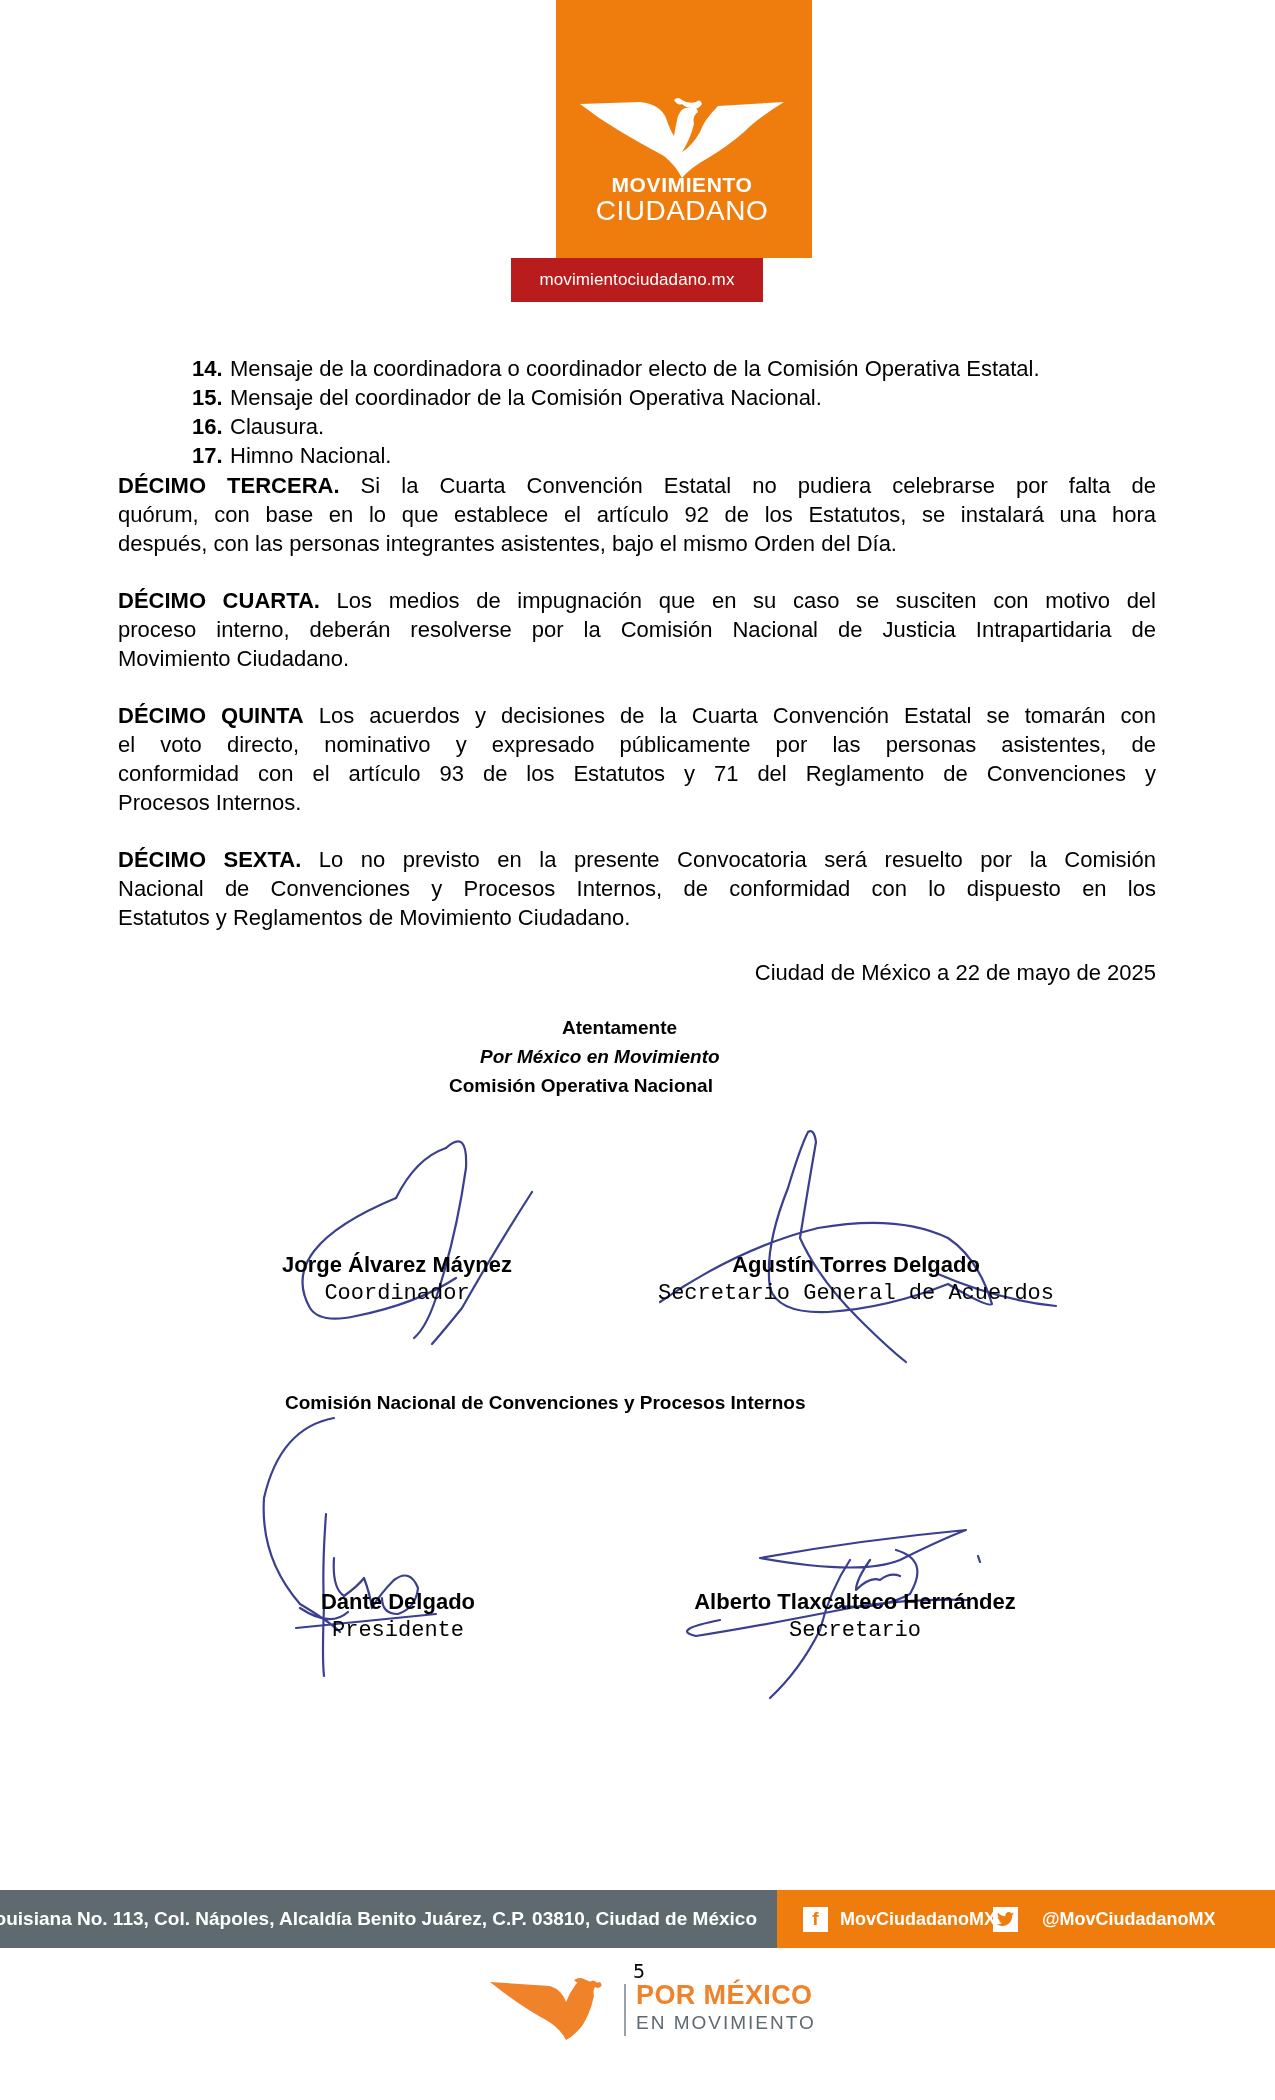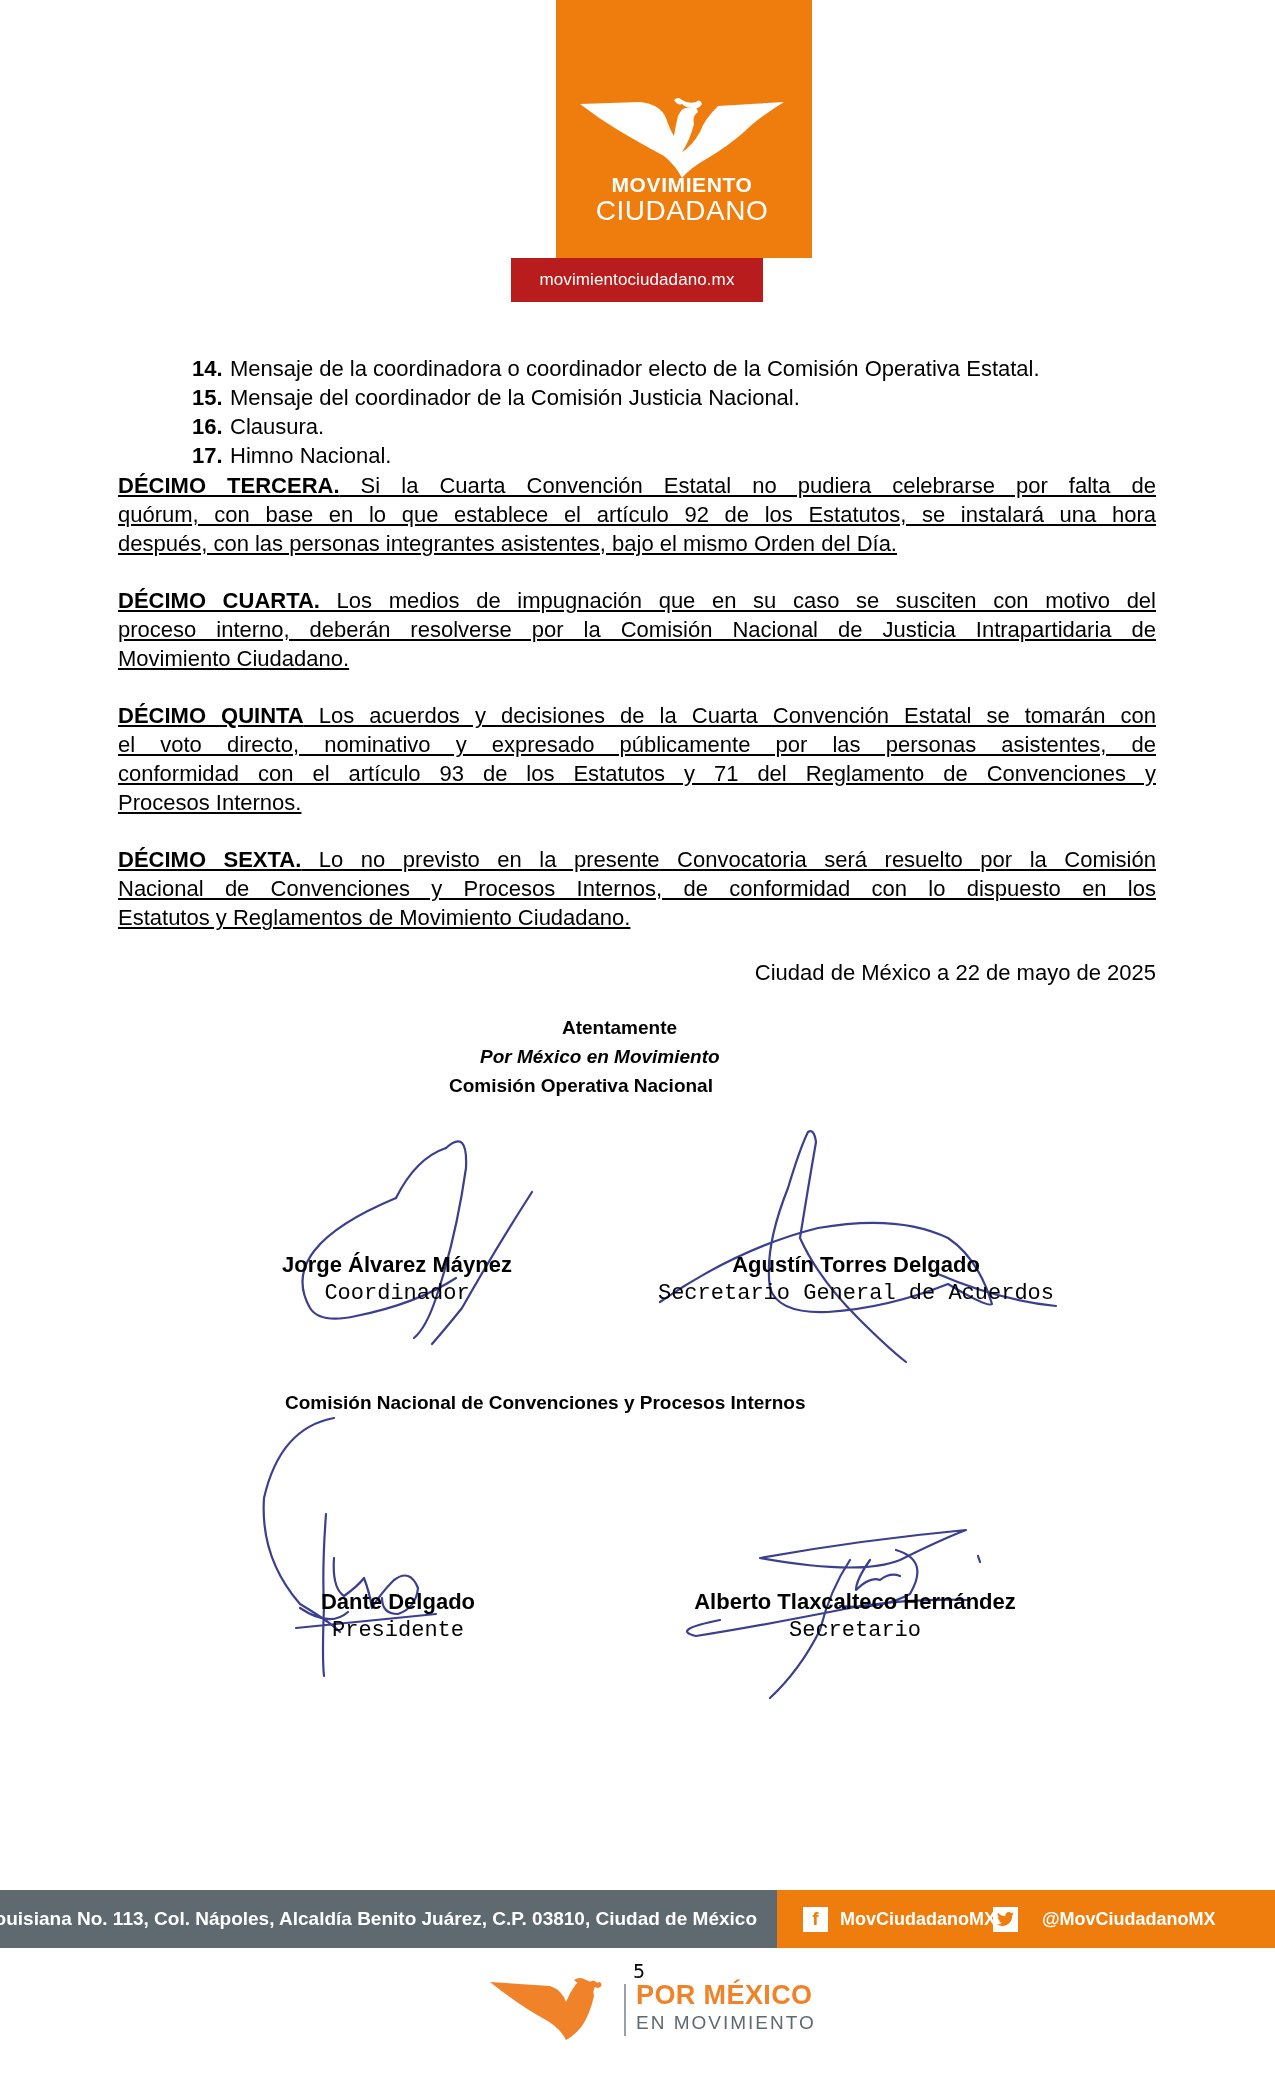--- a/index.html
+++ b/index.html
@@ -17,21 +17,21 @@
                 font-weight:bold; font-size:21px; letter-spacing:0.6px; }
   #logo-line2 { position:absolute; left:0; top:195px; width:252px; text-align:center; color:#fff;
                 font-weight:normal; font-size:28px; letter-spacing:0.5px; }
 
   
   .body-text { font-size:22px; line-height:29px; }
   .list-row { position:absolute; left:192px; height:29px; white-space:nowrap;margin-top:28px; }
   .list-num { display:inline-block; width:38px; font-weight:bold; }
   .para { position:absolute; left:118px; width:1038px; text-align:justify; text-align-last:left; }
   .para b { font-weight:bold; }
-  .para .line { display:block; text-align:justify; text-align-last:justify;text-decoration:underline; }
+  .para .line { display:block; text-align:justify; text-align-last:justify; }
   .para .line.last { text-align-last:left; }
 
   #date { position:absolute; right:119px; top:960px; font-size:22px; }
   .center-block { position:absolute; text-align:center; white-space:nowrap; font-size:19px; font-weight:bold; }
 
   .sig-name { position:absolute; font-weight:bold; font-size:22px; white-space:nowrap; transform:translateX(-50%); }
   .sig-role { position:absolute; font-size:22px; white-space:nowrap; transform:translateX(-50%);font-family:Liberation Mono, monospace; }
 
   svg.sig { position:absolute; overflow:visible; }
   svg.sig path { fill:none; stroke:#3a3f8f; stroke-width:2.2; stroke-linecap:round; stroke-linejoin:round; }
@@ -64,21 +64,21 @@
     <div id="logo-line2">CIUDADANO</div>
   </div>
   <div id="logo-gray">movimientociudadano.mx</div>
 </div>
 
 <div class="body-text">
   <div class="list-row" style="top:326px;">
     <span class="list-num">14.</span><span>Mensaje de la coordinadora o coordinador electo de la Comisión Operativa Estatal.</span>
   </div>
   <div class="list-row" style="top:355px;">
-    <span class="list-num">15.</span><span>Mensaje del coordinador de la Comisión Justicia Nacional.</span>
+    <span class="list-num">15.</span><span>Mensaje del coordinador de la Comisión Operativa Nacional.</span>
   </div>
   <div class="list-row" style="top:384px;">
     <span class="list-num">16.</span><span>Clausura.</span>
   </div>
   <div class="list-row" style="top:413px;">
     <span class="list-num">17.</span><span>Himno Nacional.</span>
   </div>
 </div>
 
 <div class="para body-text" style="top:471px;">

